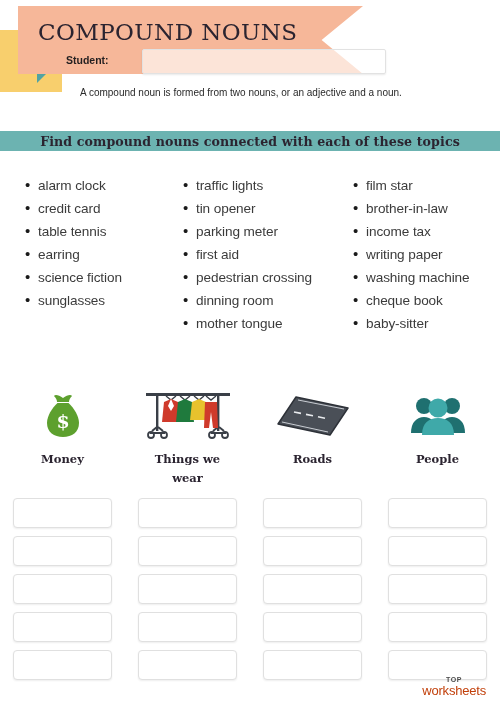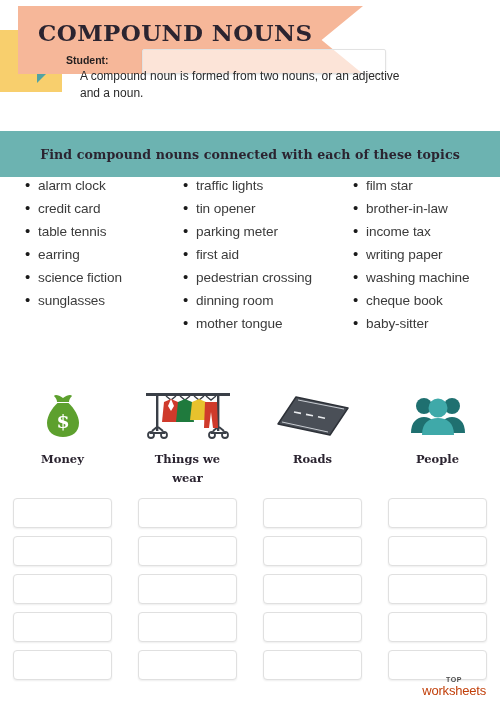--- a/index.html
+++ b/index.html
@@ -45,21 +45,21 @@
     height: 68px;
     background: #f6b799;
     -webkit-clip-path: polygon(0 0, 100% 0, 88% 50%, 100% 100%, 0 100%);
     clip-path: polygon(0 0, 100% 0, 88% 50%, 100% 100%, 0 100%);
   }
   .banner-title {
     position: absolute;
     left: 38px;
     top: 19px;
     font-family: "DejaVu Serif", serif;
-    font-weight: bold;
+    font-weight: normal;
     font-size: 23px;
     letter-spacing: 0.4px;
     color: #2b2430;
     white-space: nowrap;
   }
   .student-label {
     position: absolute;
     left: 66px;
     top: 54px;
     font-size: 10.5px;
@@ -79,34 +79,34 @@
     box-shadow: 0 1px 2px rgba(0,0,0,0.09);
     font-family: "Liberation Sans", sans-serif;
     font-size: 11px;
     padding: 0 6px;
     color: #333;
     outline: none;
   }
   .intro {
     position: absolute;
     left: 80px;
-    top: 68px;
+    top: 84px;
     width: 330px;
-    font-size: 12px;
+    font-size: 10px;
     line-height: 17px;
     color: #2a2a2a;
   }
 
   
   .instruction-bar {
     position: absolute;
     left: 0;
     top: 131px;
     width: 500px;
-    height: 46px;
+    height: 20px;
     background: #6cb3b1;
     display: flex;
     align-items: center;
     justify-content: center;
   }
   .instruction-text {
     font-family: "DejaVu Serif", serif;
     font-weight: bold;
     font-size: 12.6px;
     color: #2b2430;

